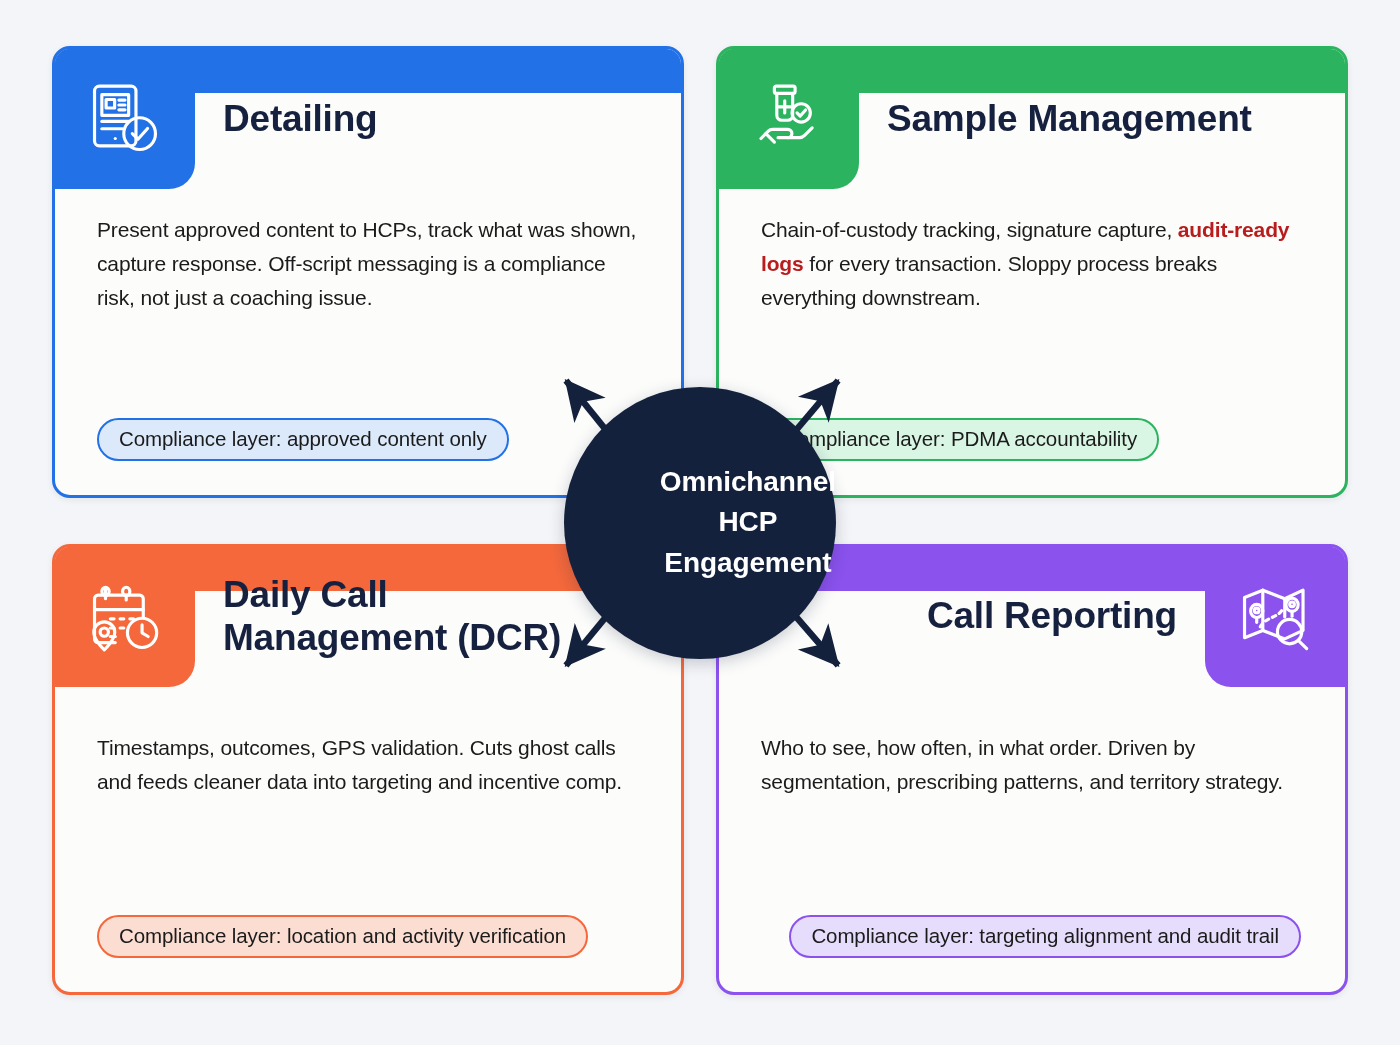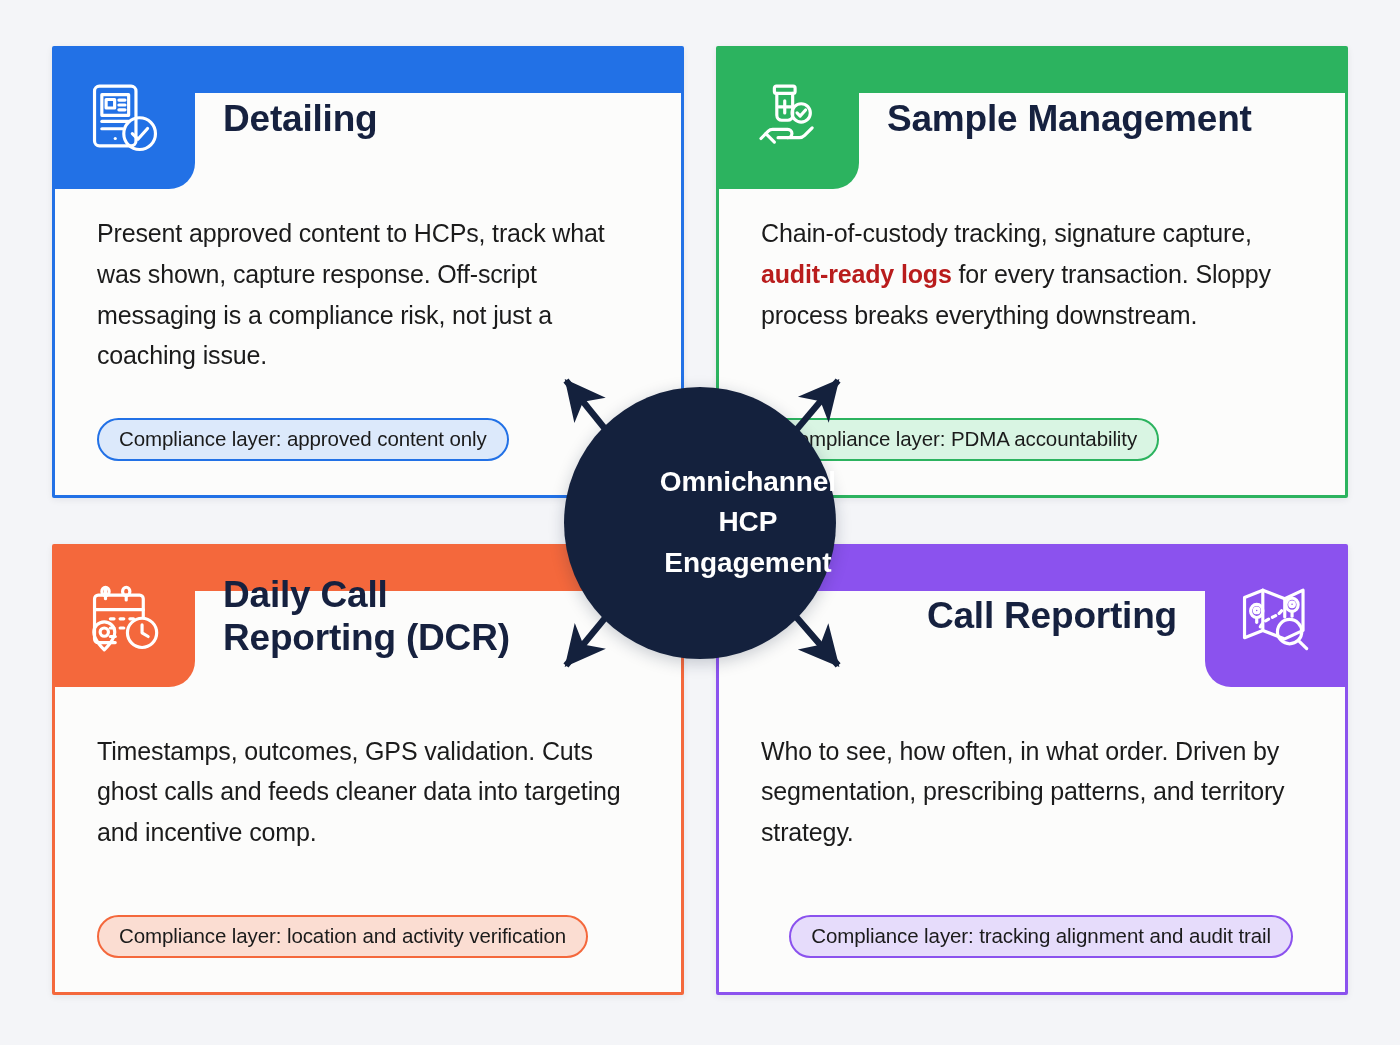--- a/index.html
+++ b/index.html
@@ -24,21 +24,21 @@
     grid-template-columns: 1fr 1fr;
     grid-template-rows: 1fr 1fr;
     column-gap: 32px;
     row-gap: 46px;
     padding: 46px 52px 50px 52px;
   }
 
   .card {
     position: relative;
     background: #fcfcfb;
-    border-radius: 2px;
+    border-radius: 18px;
     border: 3px solid var(--accent);
     overflow: hidden;
     box-shadow: 0 2px 7px rgba(20,33,61,.07);
   }
 
   
   .card-band {
     position: absolute;
     top: 0; left: 0; right: 0;
     height: 44px;
@@ -77,30 +77,30 @@
     color: #16213f;
     line-height: 1.14;
     letter-spacing: -.2px;
   }
 
   .card-body {
     padding: 24px 40px 0 42px;
   }
 
   .card-desc {
-    font-size: 25px;
+    font-size: 21px;
     line-height: 1.63;
     color: #1b1b1b;
     letter-spacing: -.15px;
   }
   .card-desc b { font-weight: bold; color: #b91c1c; }
 
   .pill-row {
     position: absolute;
-    left: 0; right: 12px;
+    left: 0; right: 4px;
     bottom: 34px;
     padding: 0 40px 0 42px;
     display: flex;
   }
   .card.icon-side-right .pill-row { justify-content: flex-end; }
 
   .pill {
     display: inline-block;
     border: 2px solid var(--accent);
     background: var(--pill-bg);
@@ -225,21 +225,21 @@
         <line x1="28" y1="41" x2="31" y2="41"></line>
         <line x1="20" y1="48" x2="24" y2="48"></line>
         <path d="M15 36 a8.6 8.6 0 0 0 -8.6 8.6 c0 6.4 8.6 14.4 8.6 14.4 s8.6 -8 8.6 -14.4 A8.6 8.6 0 0 0 15 36 z"></path>
         <circle cx="15" cy="44.4" r="3.4"></circle>
         <circle cx="46" cy="45" r="12"></circle>
         <polyline points="46,38.5 46,45 51,48"></polyline>
       </svg>
     </div>
     <div class="card-head icon-left">
       <div class="card-title" style="white-space:pre-line">Daily Call
-Reporting (DCR)</div>
+Management (DCR)</div>
     </div>
     <div class="card-body" style="padding-top:44px">
       <p class="card-desc">Timestamps, outcomes, GPS validation. Cuts ghost calls and feeds cleaner data into targeting and incentive comp.</p>
     </div>
     <div class="pill-row">
       <span class="pill">Compliance layer: location and activity verification</span>
     </div>
   </div>
 
   <div class="card icon-side-right" id="card-3" style="--accent: #8b52ee; --pill-bg: #e6dcfb;">
@@ -260,21 +260,21 @@
         <line x1="51.5" y1="51.5" x2="58" y2="58"></line>
       </svg>
     </div>
     <div class="card-head icon-right">
       <div class="card-title">Call Reporting</div>
     </div>
     <div class="card-body" style="padding-top:44px">
       <p class="card-desc">Who to see, how often, in what order. Driven by segmentation, prescribing patterns, and territory strategy.</p>
     </div>
     <div class="pill-row">
-      <span class="pill">Compliance layer: tracking alignment and audit trail</span>
+      <span class="pill">Compliance layer: targeting alignment and audit trail</span>
     </div>
   </div>
 
 </div>
 
 <svg class="arrows" viewBox="0 0 1400 1045">
   <defs>
     <marker id="ah" markerWidth="7" markerHeight="7" refX="5.4" refY="3.5" orient="auto" markerUnits="strokeWidth">
       <path d="M0,0.4 L6.2,3.5 L0,6.6 L1.7,3.5 Z" fill="#14213d"></path>
     </marker>

